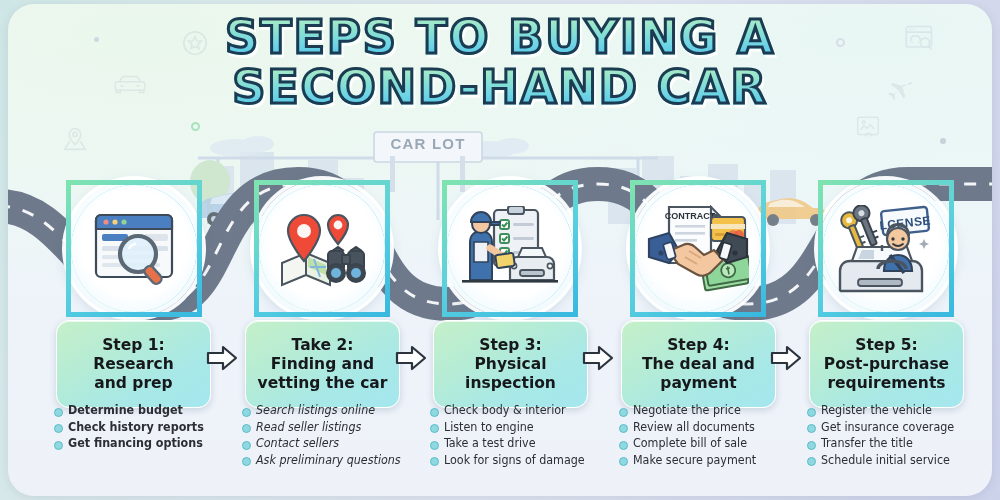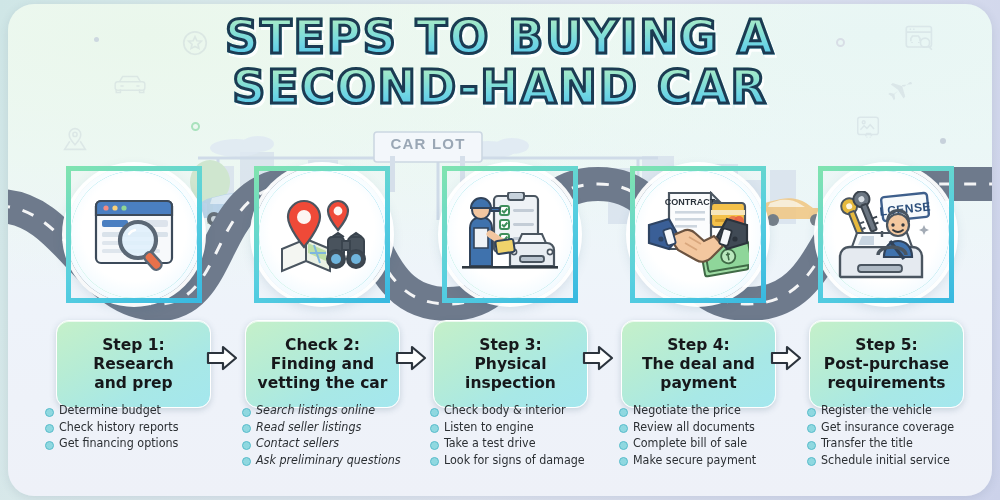--- a/index.html
+++ b/index.html
@@ -53,21 +53,21 @@
     background: linear-gradient(180deg, #b9efc4 0%, #8fe3cf 34%, #6fd6e4 64%, #4fbfe6 100%);
     -webkit-background-clip: text; background-clip: text;
     color: transparent; -webkit-text-fill-color: transparent;
     -webkit-text-stroke: 3px #1c3a52;
     paint-order: stroke fill;
     filter: drop-shadow(2px 3px 0 rgba(255,255,255,.85));
   }
 
   
   .circ {
-    position: absolute; top: 162px;
+    position: absolute; top: 176px;
     width: 136px; height: 137px;
     border-radius: 50%;
     background: radial-gradient(circle at 50% 46%, #ffffff 0 56%, #f4fbff 74%, #e9f7fb 100%);
     border: 5px solid;
     border-image: linear-gradient(150deg,#7fe3b0,#57cfe0 55%,#39b9e0) 1;
     box-shadow: 0 0 0 4px rgba(255,255,255,.95), 0 4px 14px rgba(40,90,120,.20);
     overflow: hidden;
     display: flex; align-items: center; justify-content: center;
     z-index: 6;
   }
@@ -425,21 +425,21 @@
 
   <div class="stepbox" style="left:48px;">
     <div class="lbl">
       <span>Step 1:</span><br>
       <span>Research</span><br>
       <span>and prep</span>
     </div>
   </div>
   <div class="stepbox" style="left:237px;">
     <div class="lbl">
-      <span>Check 2:</span><br>
+      <span>Take 2:</span><br>
       <span>Finding and</span><br>
       <span>vetting the car</span>
     </div>
   </div>
   <div class="stepbox" style="left:425px;">
     <div class="lbl">
       <span>Step 3:</span><br>
       <span>Physical</span><br>
       <span>inspection</span>
     </div>
@@ -465,21 +465,21 @@
   <svg class="arw" style="left:387px;" viewBox="0 0 32 28">
     <path d="M2 9h15V3l13 11-13 11v-6H2z" fill="#fdfefe" stroke="#2b333c" stroke-width="2.2" stroke-linejoin="round"></path>
   </svg>
   <svg class="arw" style="left:574px;" viewBox="0 0 32 28">
     <path d="M2 9h15V3l13 11-13 11v-6H2z" fill="#fdfefe" stroke="#2b333c" stroke-width="2.2" stroke-linejoin="round"></path>
   </svg>
   <svg class="arw" style="left:762px;" viewBox="0 0 32 28">
     <path d="M2 9h15V3l13 11-13 11v-6H2z" fill="#fdfefe" stroke="#2b333c" stroke-width="2.2" stroke-linejoin="round"></path>
   </svg>
 
-  <ul class="bullets" style="left:36px;">
+  <ul class="bullets" style="left:45px;font-weight:bold;">
     <li>Determine budget</li>
     <li>Check history reports</li>
     <li>Get financing options</li>
   </ul>
   <ul class="bullets" style="left:233px;font-style:italic;">
     <li>Search listings online</li>
     <li>Read seller listings</li>
     <li>Contact sellers</li>
     <li>Ask preliminary questions</li>
   </ul>

